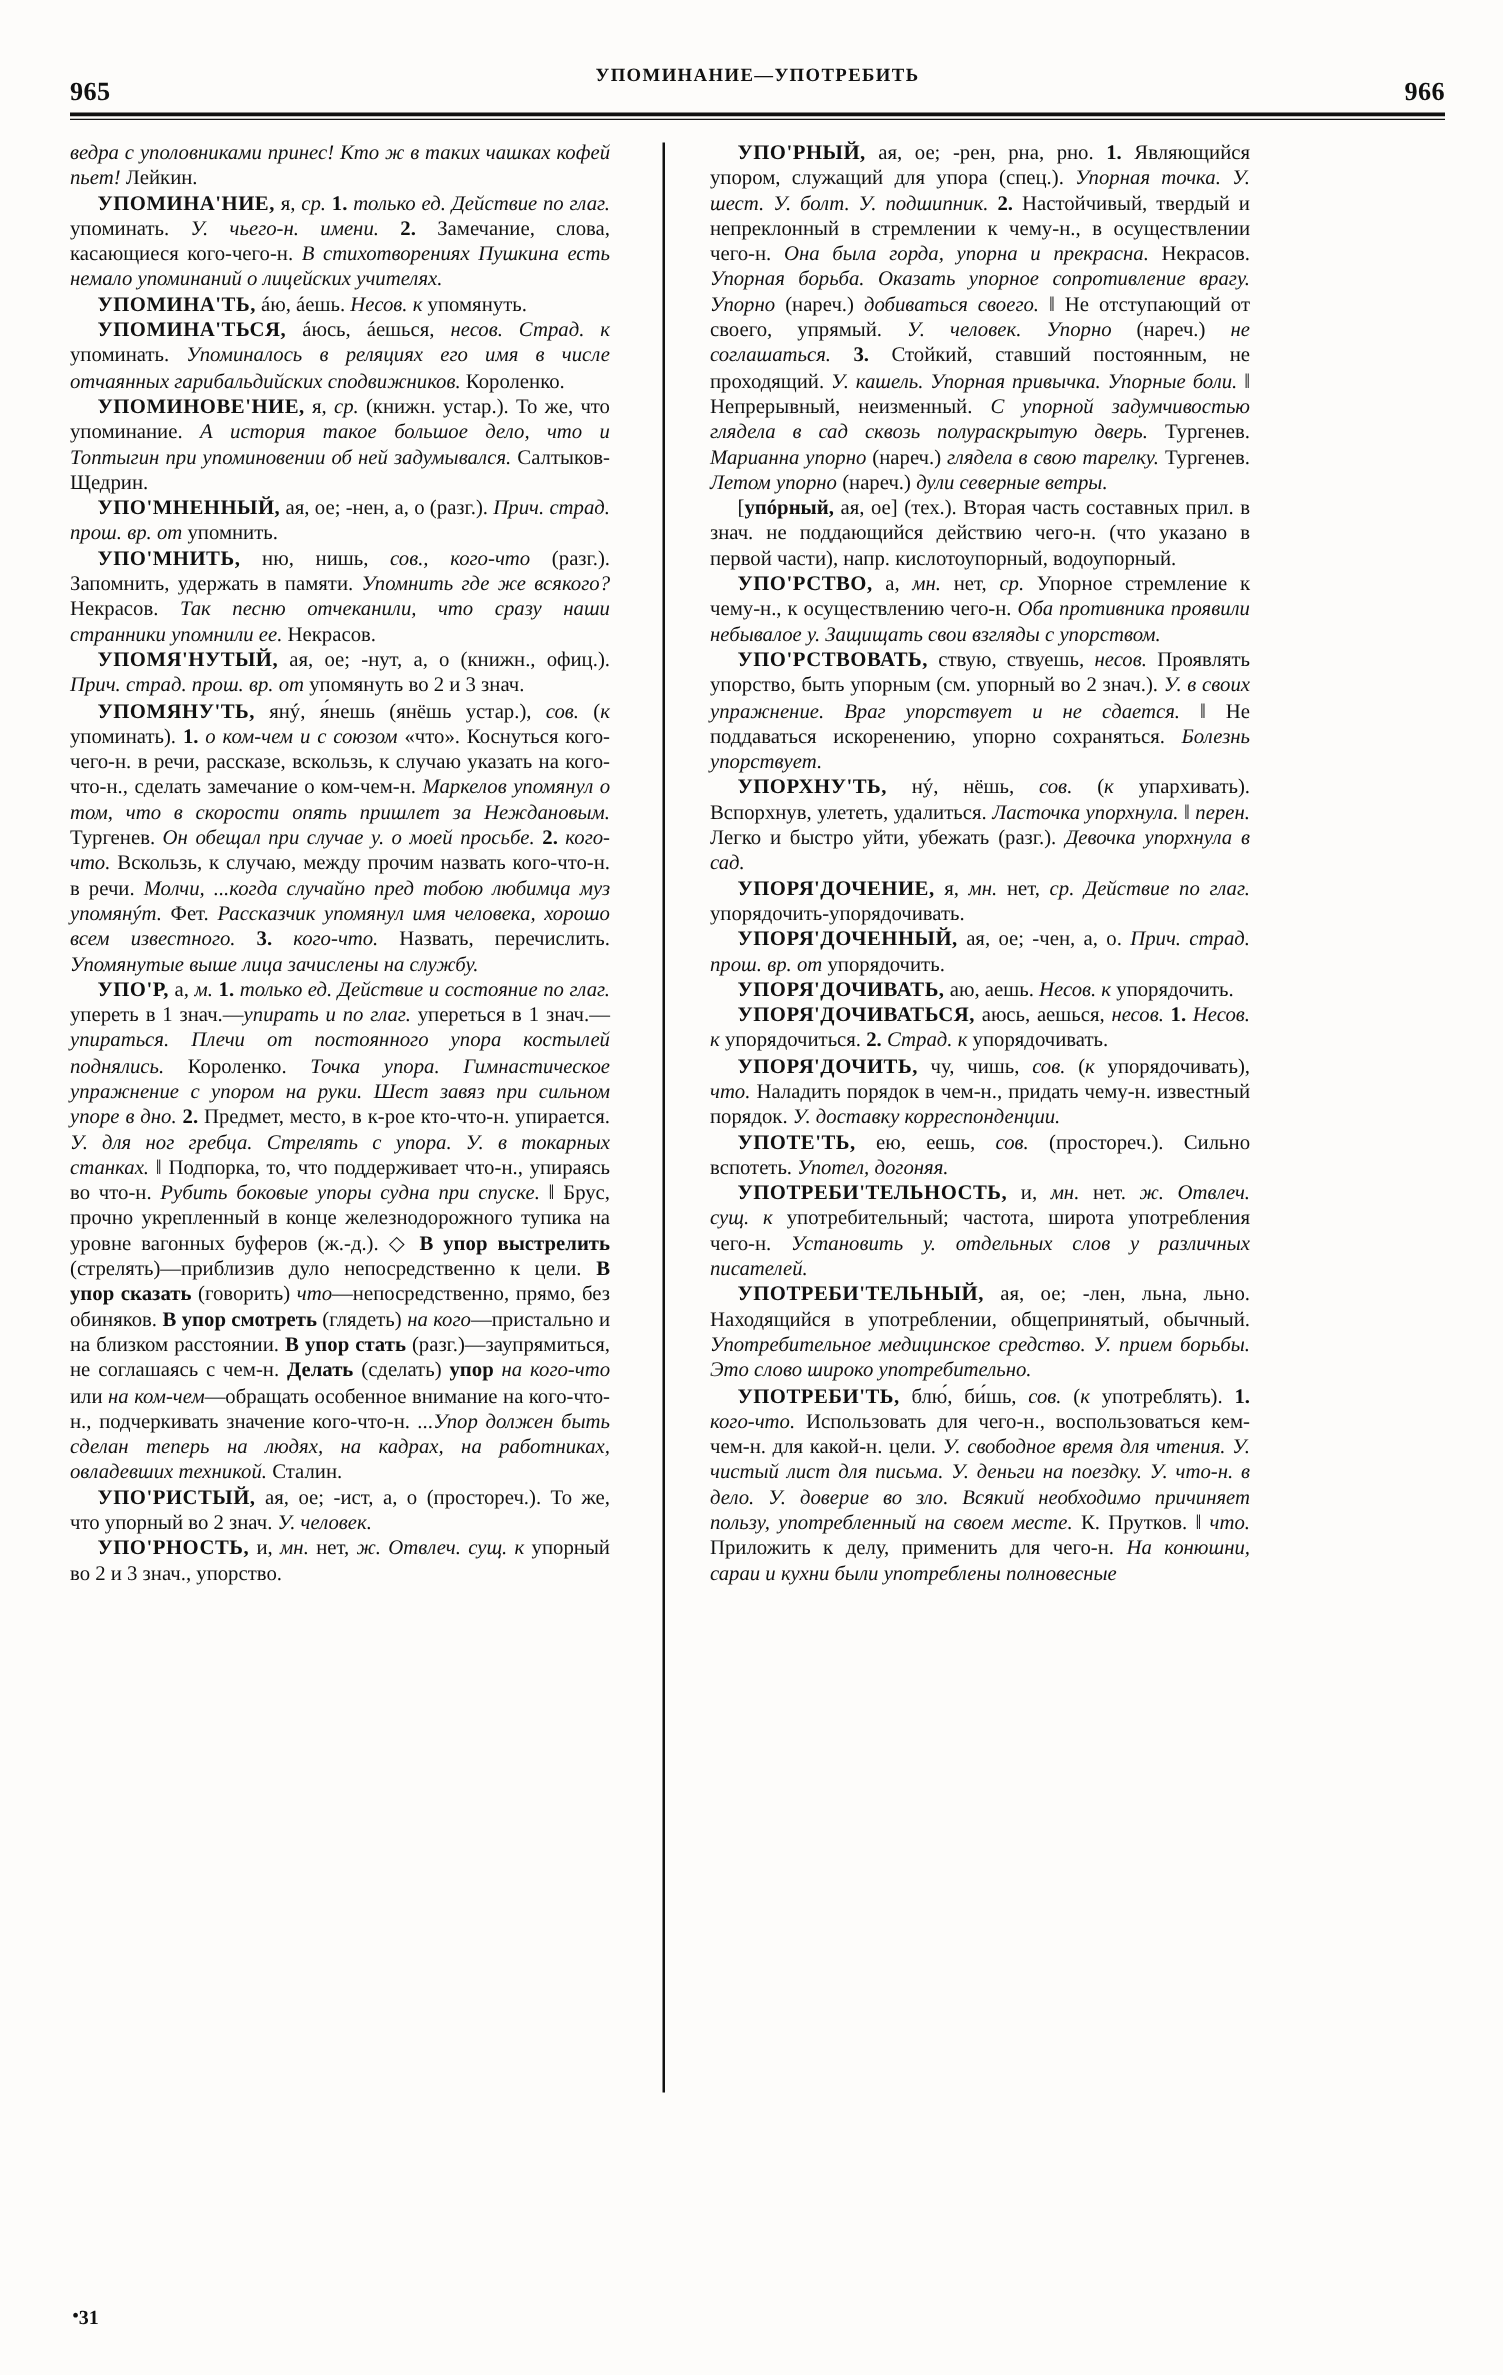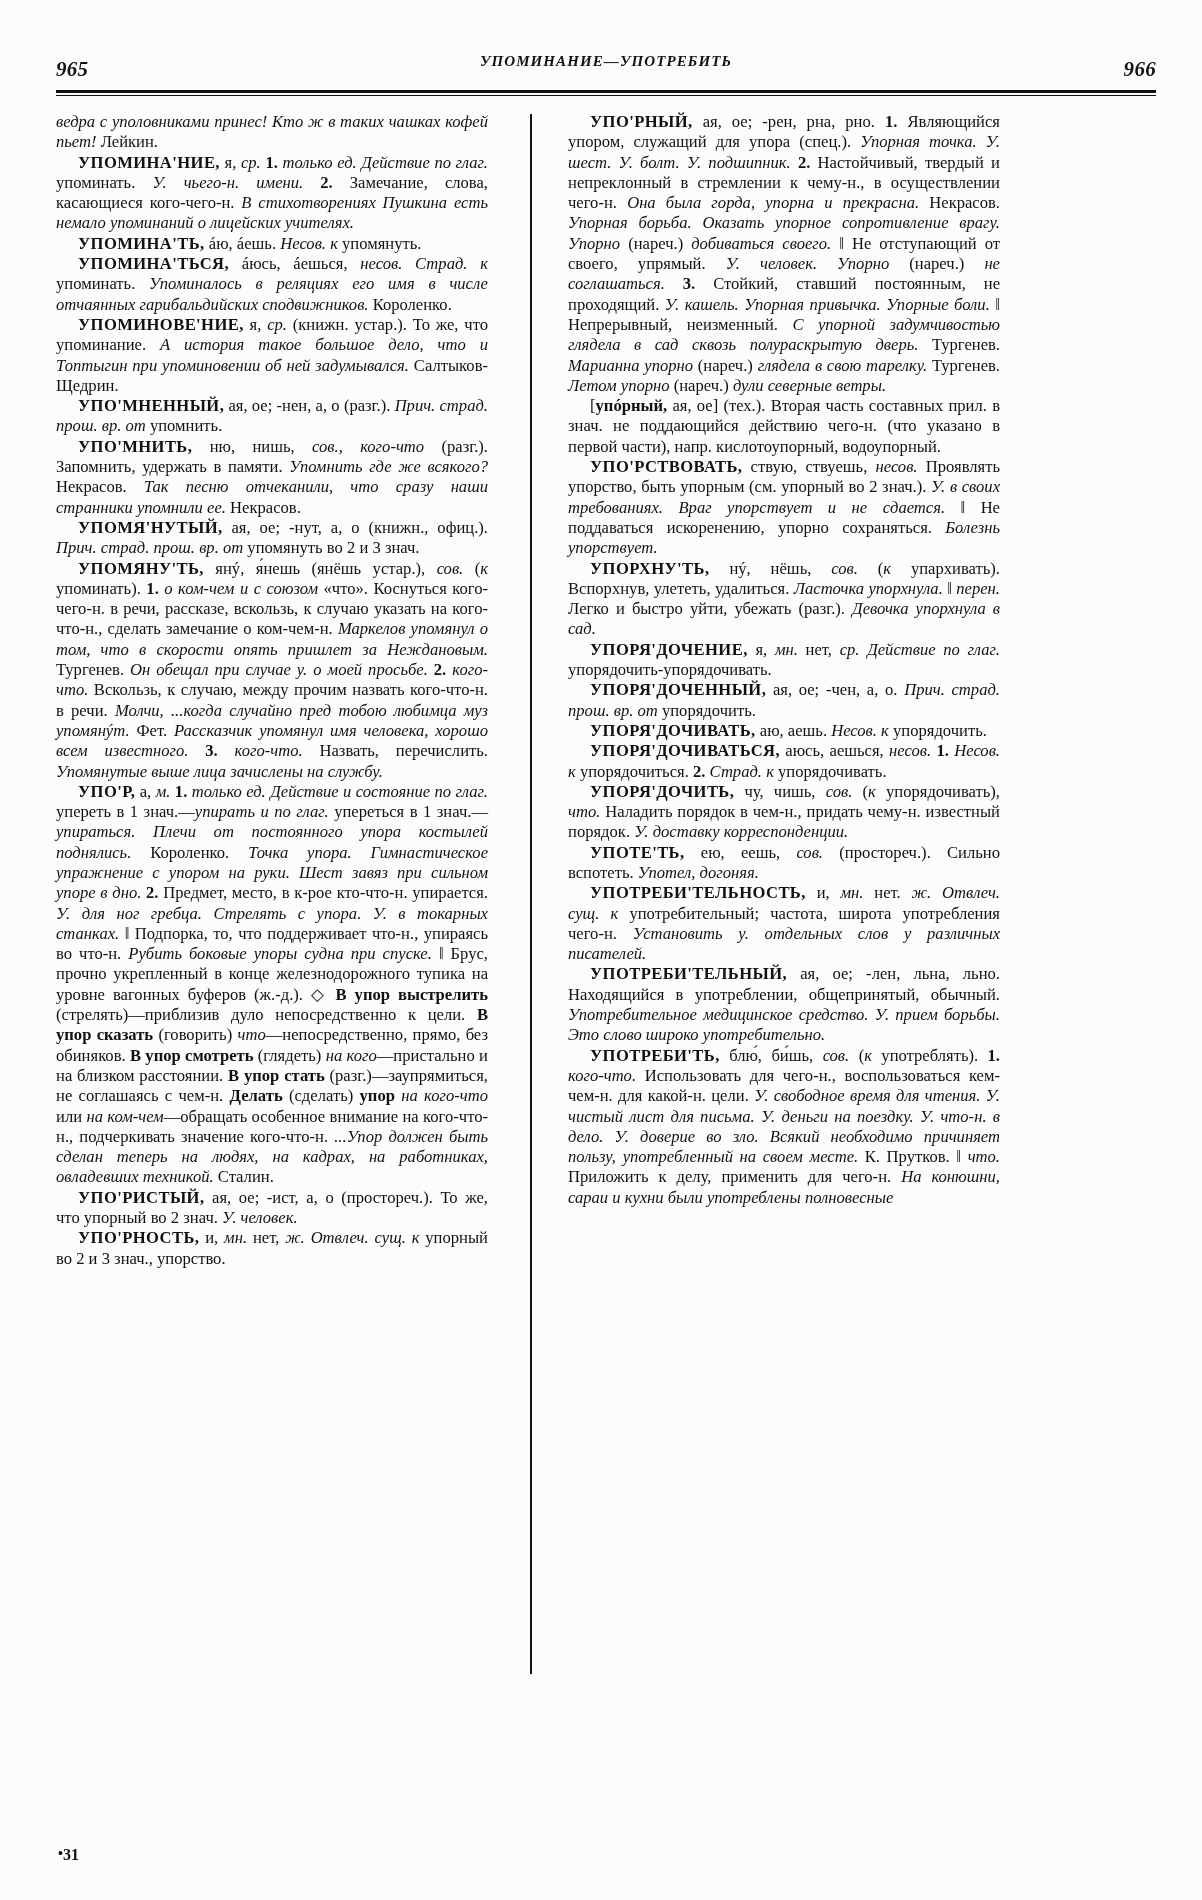--- a/index.html
+++ b/index.html
@@ -14,25 +14,24 @@
     width:1202px;height:1900px;
     box-sizing:border-box;
     padding:52px 46px 0 56px;
     background:#fdfcfa;
   }
 
   
   .runhead{
     position:relative;
     height:34px;
-    display:flex;align-items:center;justify-content:space-between;
+    display:flex;align-items:flex-end;justify-content:space-between;
     font-weight:bold;
     font-size:21px;
     letter-spacing:.3px;
-    font-style:italic;
   }
   .folio{font-size:21px;font-weight:bold;}
   .runhead-title{
     font-size:15px;font-weight:bold;letter-spacing:1.1px;
     position:absolute;left:0;right:0;text-align:center;top:1px;
   }
   .rule-wrap{margin:4px 0 16px 0;}
   .rule-thick{height:3px;background:#111;}
   .rule-thin{height:1px;background:#111;margin-top:2px;}
 
@@ -106,21 +105,22 @@
         <p class="e"><span class="hw">УПОМЯ'НУТЫЙ,</span> ая, ое; -нут, а, о (книжн., офиц.). <span class="it">Прич. страд. прош. вр. от</span> упомянуть во 2 и 3 знач.</p>
         <p class="e"><span class="hw">УПОМЯНУ'ТЬ,</span> янý, я́нешь (янёшь устар.), <span class="it">сов.</span> (<span class="it">к</span> упоминать). <span class="num">1.</span> <span class="it">о ком-чем и с союзом</span> «что». Коснуться кого-чего-н. в речи, рассказе, вскользь, к случаю указать на кого-что-н., сделать замечание о ком-чем-н. <span class="it">Маркелов упомянул о том, что в скорости опять пришлет за Неждановым.</span> Тургенев. <span class="it">Он обещал при случае у. о моей просьбе.</span> <span class="num">2.</span> <span class="it">кого-что.</span> Вскользь, к случаю, между прочим назвать кого-что-н. в речи. <span class="it">Молчи, ...когда случайно пред тобою любимца муз упомянýт.</span> Фет. <span class="it">Рассказчик упомянул имя человека, хорошо всем известного.</span> <span class="num">3.</span> <span class="it">кого-что.</span> Назвать, перечислить. <span class="it">Упомянутые выше лица зачислены на службу.</span></p>
         <p class="e"><span class="hw">УПО'Р,</span> а, <span class="it">м.</span> <span class="num">1.</span> <span class="it">только ед. Действие и состояние по глаг.</span> упереть в 1 знач.—<span class="it">упирать и по глаг.</span> упереться в 1 знач.—<span class="it">упираться. Плечи от постоянного упора костылей поднялись.</span> Короленко. <span class="it">Точка упора. Гимнастическое упражнение с упором на руки. Шест завяз при сильном упоре в дно.</span> <span class="num">2.</span> Предмет, место, в к-рое кто-что-н. упирается. <span class="it">У. для ног гребца. Стрелять с упора. У. в токарных станках.</span> ‖ Подпорка, то, что поддерживает что-н., упираясь во что-н. <span class="it">Рубить боковые упоры судна при спуске.</span> ‖ Брус, прочно укрепленный в конце железнодорожного тупика на уровне вагонных буферов (ж.-д.). ◇ <span class="bi">В упор выстрелить</span> (стрелять)—приблизив дуло непосредственно к цели. <span class="bi">В упор сказать</span> (говорить) <span class="it">что</span>—непосредственно, прямо, без обиняков. <span class="bi">В упор смотреть</span> (глядеть) <span class="it">на кого</span>—пристально и на близком расстоянии. <span class="bi">В упор стать</span> (разг.)—заупрямиться, не соглашаясь с чем-н. <span class="bi">Делать</span> (сделать) <span class="bi">упор</span> <span class="it">на кого-что</span> или <span class="it">на ком-чем</span>—обращать особенное внимание на кого-что-н., подчеркивать значение кого-что-н. <span class="it">...Упор должен быть сделан теперь на людях, на кадрах, на работниках, овладевших техникой.</span> Сталин.</p>
         <p class="e"><span class="hw">УПО'РИСТЫЙ,</span> ая, ое; -ист, а, о (простореч.). То же, что упорный во 2 знач. <span class="it">У. человек.</span></p>
         <p class="e"><span class="hw">УПО'РНОСТЬ,</span> и, <span class="it">мн.</span> нет, <span class="it">ж. Отвлеч. сущ. к</span> упорный во 2 и 3 знач., упорство.</p>
       </div>
     <div class="divider"></div>
     <div class="col right" id="col-right">
         <p class="e"><span class="hw">УПО'РНЫЙ,</span> ая, ое; -рен, рна, рно. <span class="num">1.</span> Являющийся упором, служащий для упора (спец.). <span class="it">Упорная точка. У. шест. У. болт. У. подшипник.</span> <span class="num">2.</span> Настойчивый, твердый и непреклонный в стремлении к чему-н., в осуществлении чего-н. <span class="it">Она была горда, упорна и прекрасна.</span> Некрасов. <span class="it">Упорная борьба. Оказать упорное сопротивление врагу. Упорно</span> (нареч.) <span class="it">добиваться своего.</span> ‖ Не отступающий от своего, упрямый. <span class="it">У. человек. Упорно</span> (нареч.) <span class="it">не соглашаться.</span> <span class="num">3.</span> Стойкий, ставший постоянным, не проходящий. <span class="it">У. кашель. Упорная привычка. Упорные боли.</span> ‖ Непрерывный, неизменный. <span class="it">С упорной задумчивостью глядела в сад сквозь полураскрытую дверь.</span> Тургенев. <span class="it">Марианна упорно</span> (нареч.) <span class="it">глядела в свою тарелку.</span> Тургенев. <span class="it">Летом упорно</span> (нареч.) <span class="it">дули северные ветры.</span></p>
         <p class="e">[<span class="brk">упóрный,</span> ая, ое] (тех.). Вторая часть составных прил. в знач. не поддающийся действию чего-н. (что указано в первой части), напр. кислотоупорный, водоупорный.</p>
-        <p class="e"><span class="hw">УПО'РСТВОВАТЬ,</span> ствую, ствуешь, <span class="it">несов.</span> Проявлять упорство, быть упорным (см. упорный во 2 знач.). <span class="it">У. в своих требованиях. Враг упорствует и не сдается.</span> ‖ Не поддаваться искоренению, упорно сохраняться. <span class="it">Болезнь упорствует.</span></p>
+        <p class="e"><span class="hw">УПО'РСТВО,</span> а, <span class="it">мн.</span> нет, <span class="it">ср.</span> Упорное стремление к чему-н., к осуществлению чего-н. <span class="it">Оба противника проявили небывалое у. Защищать свои взгляды с упорством.</span></p>
+        <p class="e"><span class="hw">УПО'РСТВОВАТЬ,</span> ствую, ствуешь, <span class="it">несов.</span> Проявлять упорство, быть упорным (см. упорный во 2 знач.). <span class="it">У. в своих упражнение. Враг упорствует и не сдается.</span> ‖ Не поддаваться искоренению, упорно сохраняться. <span class="it">Болезнь упорствует.</span></p>
         <p class="e"><span class="hw">УПОРХНУ'ТЬ,</span> нý, нёшь, <span class="it">сов.</span> (<span class="it">к</span> упархивать). Вспорхнув, улететь, удалиться. <span class="it">Ласточка упорхнула.</span> ‖ <span class="it">перен.</span> Легко и быстро уйти, убежать (разг.). <span class="it">Девочка упорхнула в сад.</span></p>
         <p class="e"><span class="hw">УПОРЯ'ДОЧЕНИЕ,</span> я, <span class="it">мн.</span> нет, <span class="it">ср. Действие по глаг.</span> упорядочить-упорядочивать.</p>
         <p class="e"><span class="hw">УПОРЯ'ДОЧЕННЫЙ,</span> ая, ое; -чен, а, о. <span class="it">Прич. страд. прош. вр. от</span> упорядочить.</p>
         <p class="e"><span class="hw">УПОРЯ'ДОЧИВАТЬ,</span> аю, аешь. <span class="it">Несов. к</span> упорядочить.</p>
         <p class="e"><span class="hw">УПОРЯ'ДОЧИВАТЬСЯ,</span> аюсь, аешься, <span class="it">несов.</span> <span class="num">1.</span> <span class="it">Несов. к</span> упорядочиться. <span class="num">2.</span> <span class="it">Страд. к</span> упорядочивать.</p>
         <p class="e"><span class="hw">УПОРЯ'ДОЧИТЬ,</span> чу, чишь, <span class="it">сов.</span> (<span class="it">к</span> упорядочивать), <span class="it">что.</span> Наладить порядок в чем-н., придать чему-н. известный порядок. <span class="it">У. доставку корреспонденции.</span></p>
         <p class="e"><span class="hw">УПОТЕ'ТЬ,</span> ею, еешь, <span class="it">сов.</span> (простореч.). Сильно вспотеть. <span class="it">Употел, догоняя.</span></p>
         <p class="e"><span class="hw">УПОТРЕБИ'ТЕЛЬНОСТЬ,</span> и, <span class="it">мн.</span> нет. <span class="it">ж. Отвлеч. сущ. к</span> употребительный; частота, широта употребления чего-н. <span class="it">Установить у. отдельных слов у различных писателей.</span></p>
         <p class="e"><span class="hw">УПОТРЕБИ'ТЕЛЬНЫЙ,</span> ая, ое; -лен, льна, льно. Находящийся в употреблении, общепринятый, обычный. <span class="it">Употребительное медицинское средство. У. прием борьбы. Это слово широко употребительно.</span></p>
         <p class="e"><span class="hw">УПОТРЕБИ'ТЬ,</span> блю́, би́шь, <span class="it">сов.</span> (<span class="it">к</span> употреблять). <span class="num">1.</span> <span class="it">кого-что.</span> Использовать для чего-н., воспользоваться кем-чем-н. для какой-н. цели. <span class="it">У. свободное время для чтения. У. чистый лист для письма. У. деньги на поездку. У. что-н. в дело. У. доверие во зло. Всякий необходимо причиняет пользу, употребленный на своем месте.</span> К. Прутков. ‖ <span class="it">что.</span> Приложить к делу, применить для чего-н. <span class="it">На конюшни, сараи и кухни были употреблены полновесные</span></p>

